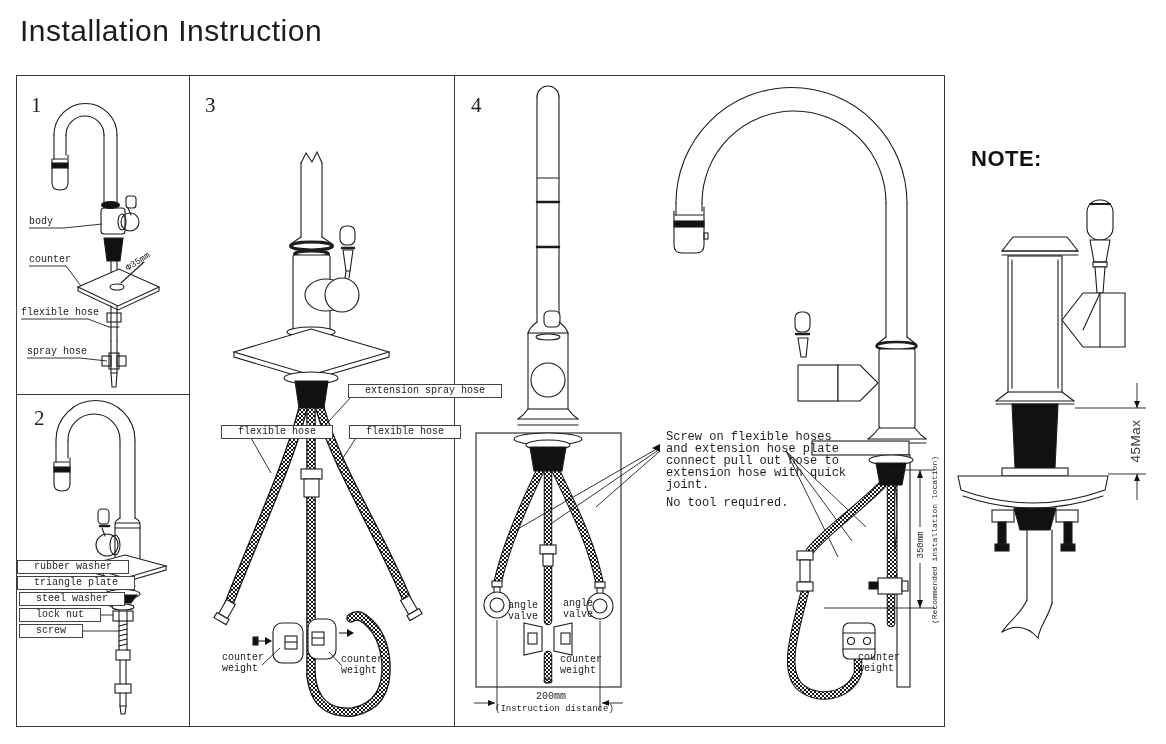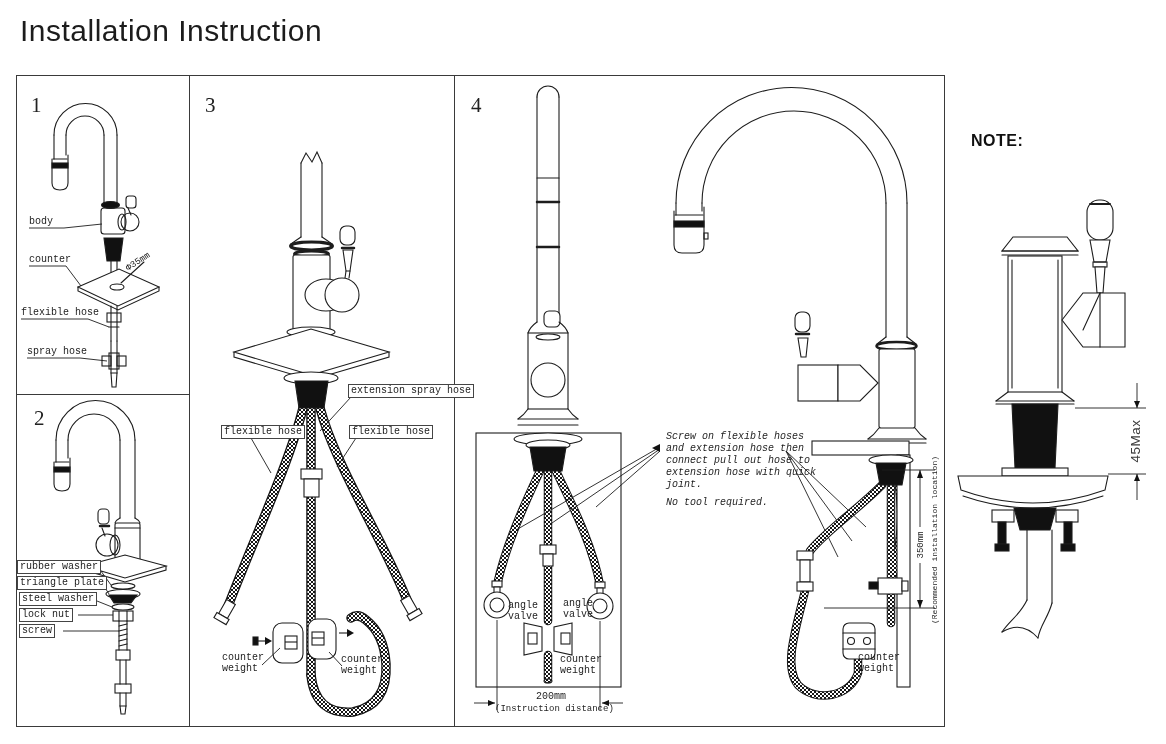--- a/index.html
+++ b/index.html
@@ -5,24 +5,24 @@
   html,body{margin:0;padding:0;background:#fff;}
   .page{position:relative;width:1166px;height:740px;background:#fff;overflow:hidden;
         font-family:"Liberation Sans",sans-serif;}
   .title{position:absolute;left:20px;top:14px;font-size:30px;font-weight:500;
          color:#1c1c1c;letter-spacing:0.5px;}
   .frame{position:absolute;border:1.6px solid #3a3a3a;box-sizing:border-box;background:transparent;}
   .pnum{position:absolute;font-family:"Liberation Serif","DejaVu Serif",serif;
         font-size:21px;color:#222;}
   .lbl{position:absolute;font-family:"Liberation Mono","DejaVu Sans Mono",monospace;
        font-size:10px;line-height:11px;color:#1d1d1d;white-space:nowrap;}
-  .boxed{border:1px solid #444;padding:0 2px;background:#fff;line-height:12px;}
+  .boxed{border:1px solid #444;padding:0 16px;background:#fff;line-height:12px;}
   .wrap{white-space:normal;text-align:left;}
-  .ins{font-size:10px;line-height:12px;font-style:italic;}
-  .note-head{position:absolute;left:971px;top:132px;font-size:16px;font-weight:bold;
+  .ins{font-size:12px;line-height:12px;}
+  .note-head{position:absolute;left:971px;top:146px;font-size:22px;font-weight:bold;
              color:#111;letter-spacing:0.5px;}
   svg{position:absolute;overflow:visible;}
   svg text{font-family:"Liberation Mono","DejaVu Sans Mono",monospace;fill:#1d1d1d;}
   svg text.sans{font-family:"Liberation Sans",sans-serif;fill:#3a3a3a;}
 </style>
 </head>
 <body>
 
 <div class="page">
 
@@ -367,21 +367,21 @@
     <text x="469" y="470" transform="rotate(-90 469 470)" text-anchor="middle" font-size="9">350mm</text>
     <text x="483" y="465" transform="rotate(-90 483 465)" text-anchor="middle" font-size="8">(Recommended installation location)</text>
   </svg>
   <div class="lbl wrap" style="left:508px;top:600px;width:46px">angle valve</div>
   <div class="lbl wrap" style="left:563px;top:598px;width:46px">angle valve</div>
   <div class="lbl wrap" style="left:560px;top:654px;width:58px">counter weight</div>
   <div class="lbl wrap" style="left:858px;top:652px;width:58px">counter weight</div>
   <div class="lbl" style="left:536px;top:691px">200mm</div>
   <div class="lbl" style="left:495px;top:704px;font-size:9px">(Instruction distance)</div>
   <div class="lbl ins" style="left:666px;top:431px">Screw on flexible hoses</div>
-  <div class="lbl ins" style="left:666px;top:443px">and extension hose then</div>
+  <div class="lbl ins" style="left:666px;top:443px">and extension hose plate</div>
   <div class="lbl ins" style="left:666px;top:455px">connect pull out hose to</div>
   <div class="lbl ins" style="left:666px;top:467px">extension hose with quick</div>
   <div class="lbl ins" style="left:666px;top:479px">joint.</div>
   <div class="lbl ins" style="left:666px;top:497px">No tool required.</div>
 
   <div class="note-head">NOTE:</div>
   <svg style="left:950px;top:170px" width="216" height="480" viewBox="0 0 216 480">
     <g fill="none" stroke="#1d1d1d" stroke-width="1.1" stroke-linecap="round">
       <polygon points="63,67 117,67 128,81 52,81" fill="#fff"></polygon>
       <path d="M 52,81 H 128"></path>

